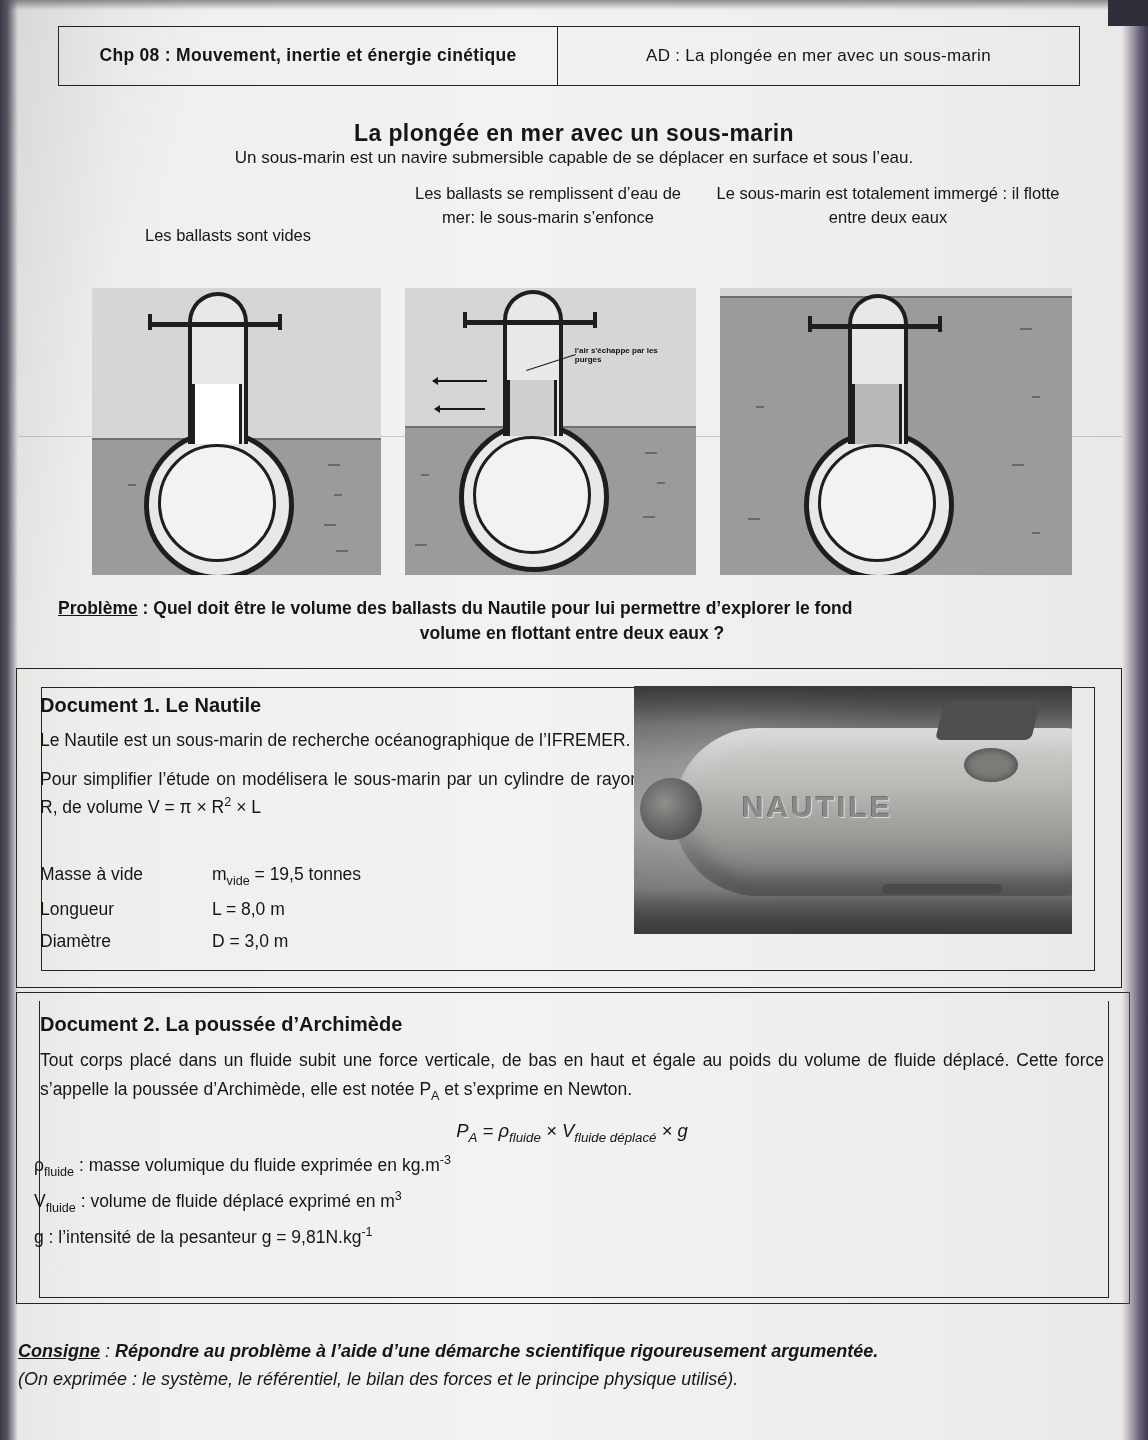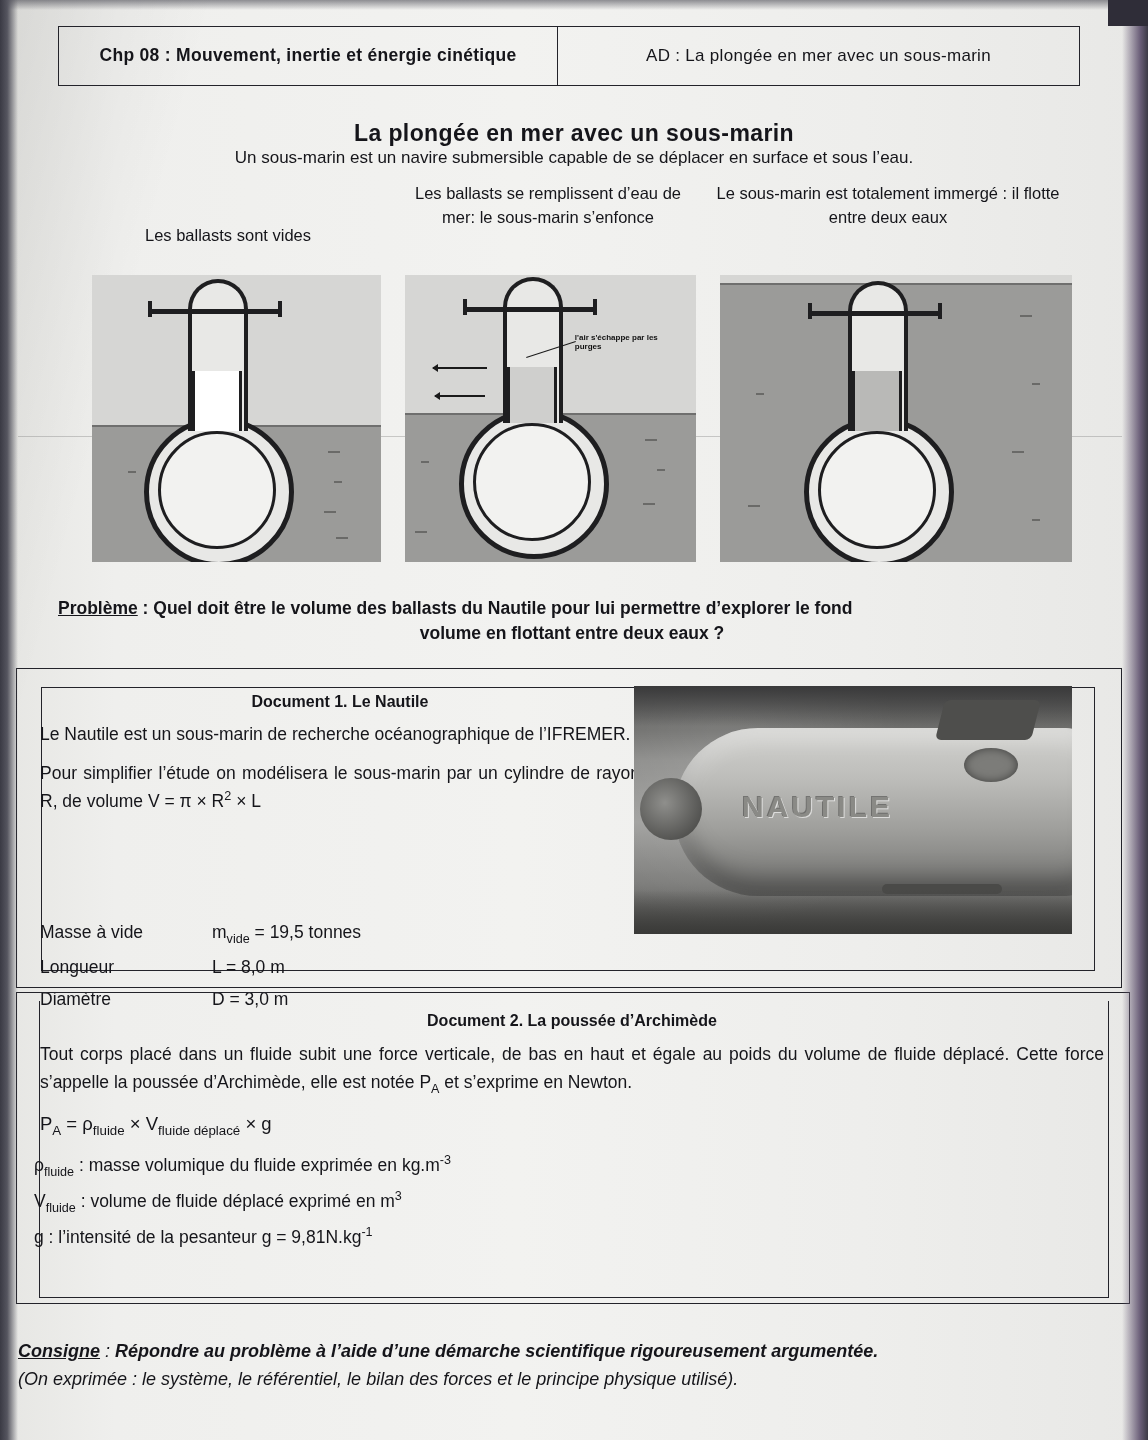--- a/index.html
+++ b/index.html
@@ -125,20 +125,21 @@
 
   
   .figures {
     position: absolute;
     left: 92px;
     top: 275px;
     width: 980px;
     height: 300px;
     display: flex;
     gap: 24px;
+    align-items: flex-end;
   }
   .fig {
     position: relative;
     overflow: hidden;
     background: #c9c9c7;
   }
   .fig.f1 { width: 300px; height: 287px; }
   .fig.f2 { width: 302px; height: 287px; }
   .fig.f3 { width: 366px; height: 287px; }
 
@@ -263,31 +264,30 @@
   }
   .doc1-body {
     position: absolute;
     left: 40px; top: 690px;
     width: 600px;
     font-size: 17.5px;
     line-height: 1.55;
   }
   .doc-head {
     font-weight: bold;
-    font-size: 16px;
+    font-size: 20px;
     margin-bottom: 6px;
-    text-align: center;
   }
   .justif {
     text-align: justify;
     text-align-last: left;
   }
   .doc1-specs {
     position: absolute;
-    left: 40px; top: 916px;
+    left: 40px; top: 858px;
     width: 600px;
     font-size: 17.5px;
     line-height: 1.85;
   }
   .doc1-specs .row { display: flex; }
   .doc1-specs .lbl { width: 172px; }
   sub { font-size: 0.72em; }
   sup { font-size: 0.72em; }
 
   
@@ -378,22 +378,24 @@
     border-top: none;
   }
   .doc2-body {
     position: absolute;
     left: 40px; top: 1008px;
     width: 1064px;
     font-size: 17.5px;
     line-height: 1.62;
   }
   .formula {
+    text-align: center;
     font-size: 18.5px;
     margin: 10px 0 2px 0;
+    font-style: italic;
   }
   .doc2-defs {
     position: absolute;
     left: 34px; top: 1148px;
     width: 1000px;
     font-size: 17.5px;
     line-height: 1.95;
   }
   .indent-2 { display: inline-block; width: 42px; }
 

